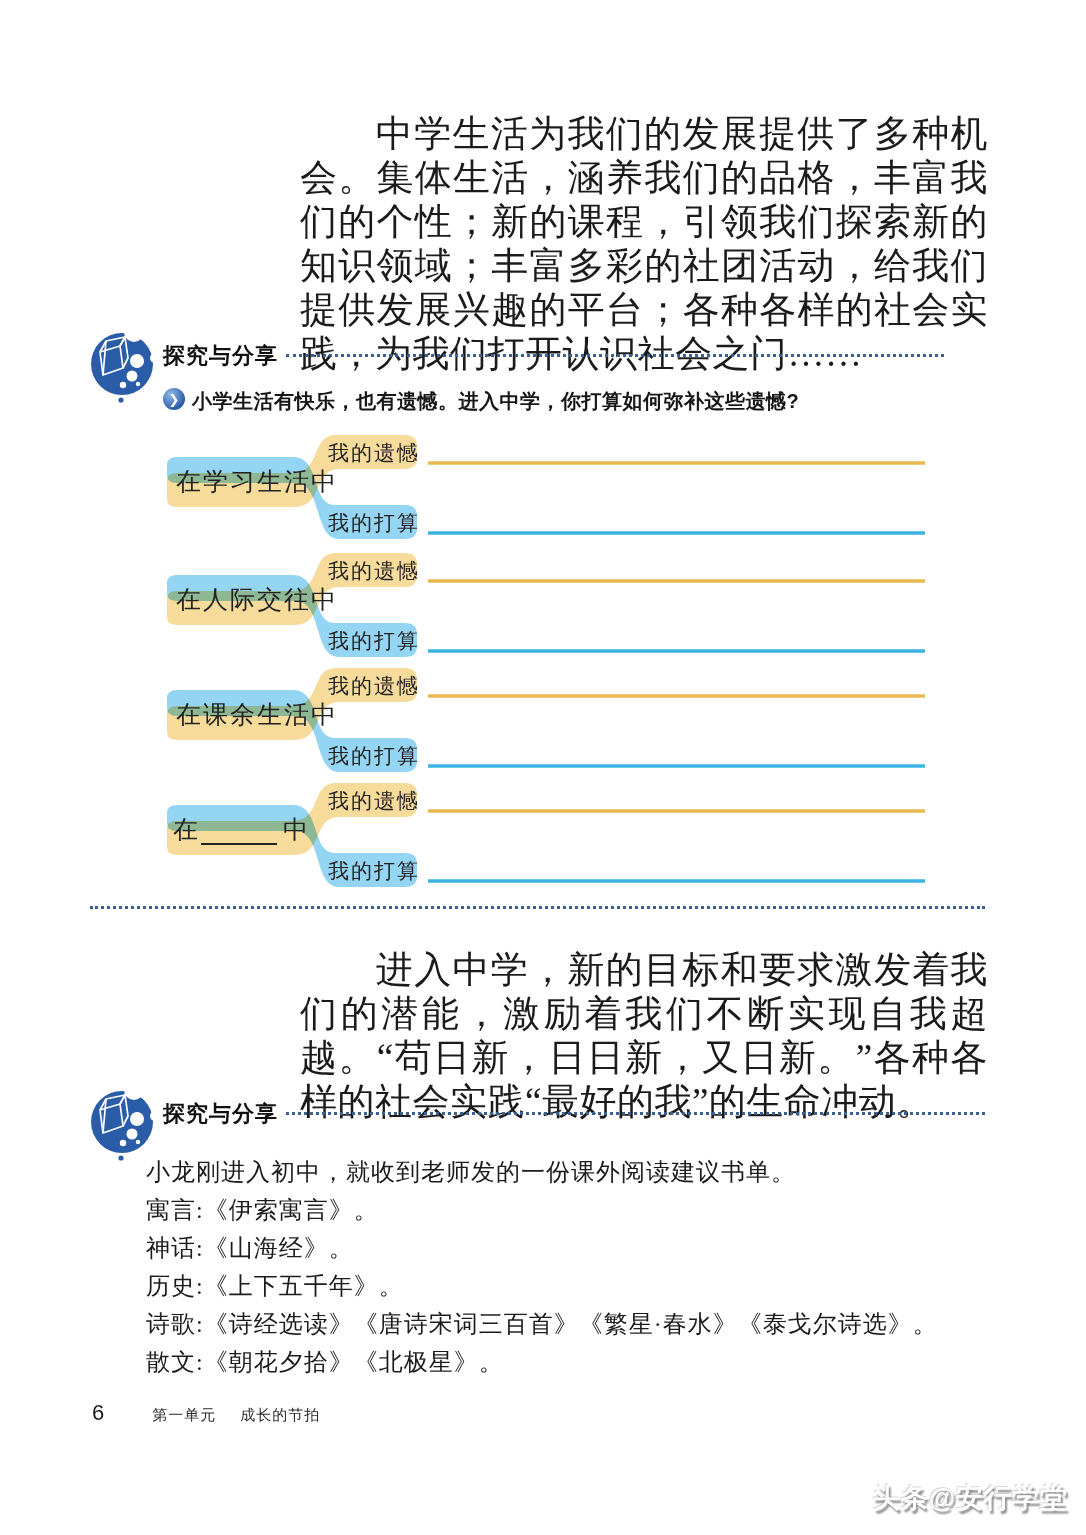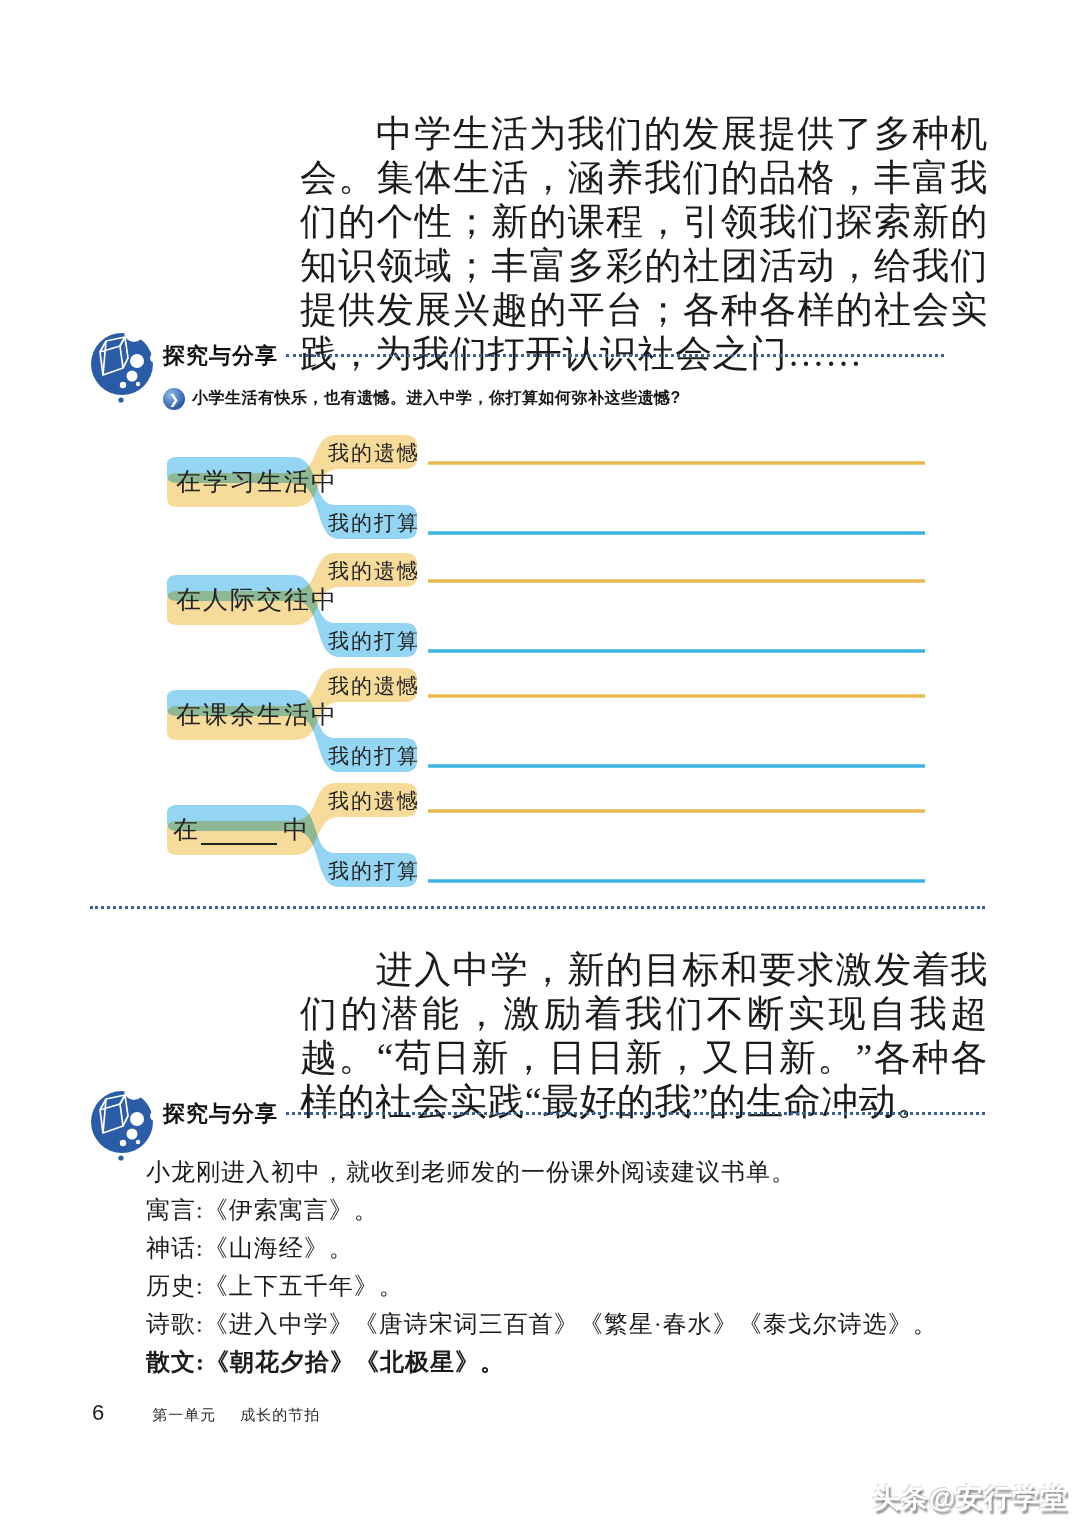--- a/index.html
+++ b/index.html
@@ -11,21 +11,21 @@
   .body-para{font-size:37px;line-height:44px;text-align:justify;text-indent:2.05em;margin:0;
              letter-spacing:0.5px;color:#1b1b1b;}
 
   
   .section-title{font-family:"Liberation Sans","DejaVu Sans",sans-serif;font-weight:bold;
                  font-size:22px;color:#111;margin:0;letter-spacing:1px;}
   .dotline{height:0;border-top:3px dotted #3a6091;}
 
   
   .question{font-family:"Liberation Sans","DejaVu Sans",sans-serif;font-weight:bold;
-            font-size:16px;color:#161616;margin:0;letter-spacing:0.5px;}
+            font-size:20px;color:#161616;margin:0;letter-spacing:0.5px;}
   .bullet{width:22px;height:22px;border-radius:50%;
           background:radial-gradient(circle at 35% 30%,#8fb9e6,#2b5ea8 70%);
           display:flex;align-items:center;justify-content:center;
           color:#fff;font-size:13px;font-weight:bold;
           font-family:"DejaVu Sans",sans-serif;}
 
   
   .group{position:absolute;left:163px;width:827px;height:112px;}
   .band-text{font-family:"Liberation Serif","DejaVu Serif",serif;fill:#222;}
   .tab-text{font-size:21px;letter-spacing:2px;}
@@ -144,22 +144,22 @@
       </g>
     </svg>
   </div>
   <h2 class="section-title abs" style="left:163px;top:1099px;">探究与分享</h2>
   <div class="dotline abs" style="left:286px;top:1112px;width:699px;"></div>
 
   <p class="kaiti abs" style="left:133px;top:1140px;width:820px;">小龙刚进入初中，就收到老师发的一份课外阅读建议书单。</p>
   <p class="kaiti abs" style="left:133px;top:1178px;width:850px;">寓言:《伊索寓言》。</p>
   <p class="kaiti abs" style="left:133px;top:1216px;width:850px;">神话:《山海经》。</p>
   <p class="kaiti abs" style="left:133px;top:1254px;width:850px;">历史:《上下五千年》。</p>
-  <p class="kaiti abs" style="left:133px;top:1292px;width:850px;">诗歌:《进入中学》《唐诗宋词三百首》《繁星·春水》《泰戈尔诗选》。</p>
-  <p class="kaiti abs" style="left:133px;top:1330px;width:850px;font-weight:bold;">散文:《朝花夕拾》《北极星》。</p>
+  <p class="kaiti abs" style="left:133px;top:1292px;width:850px;">诗歌:《诗经选读》《唐诗宋词三百首》《繁星·春水》《泰戈尔诗选》。</p>
+  <p class="kaiti abs" style="left:133px;top:1330px;width:850px;">散文:《朝花夕拾》《北极星》。</p>
 
   <div class="abs" style="left:92px;top:1400px;display:flex;align-items:baseline;">
     <span class="page-num">6</span>
     <span class="footer-text" style="margin-left:48px;">第一单元</span>
     <span class="footer-text" style="margin-left:24px;">成长的节拍</span>
   </div>
 
   <div class="watermark abs" style="right:18px;top:1480px;">头条@安行学堂</div>
 
 </div>

